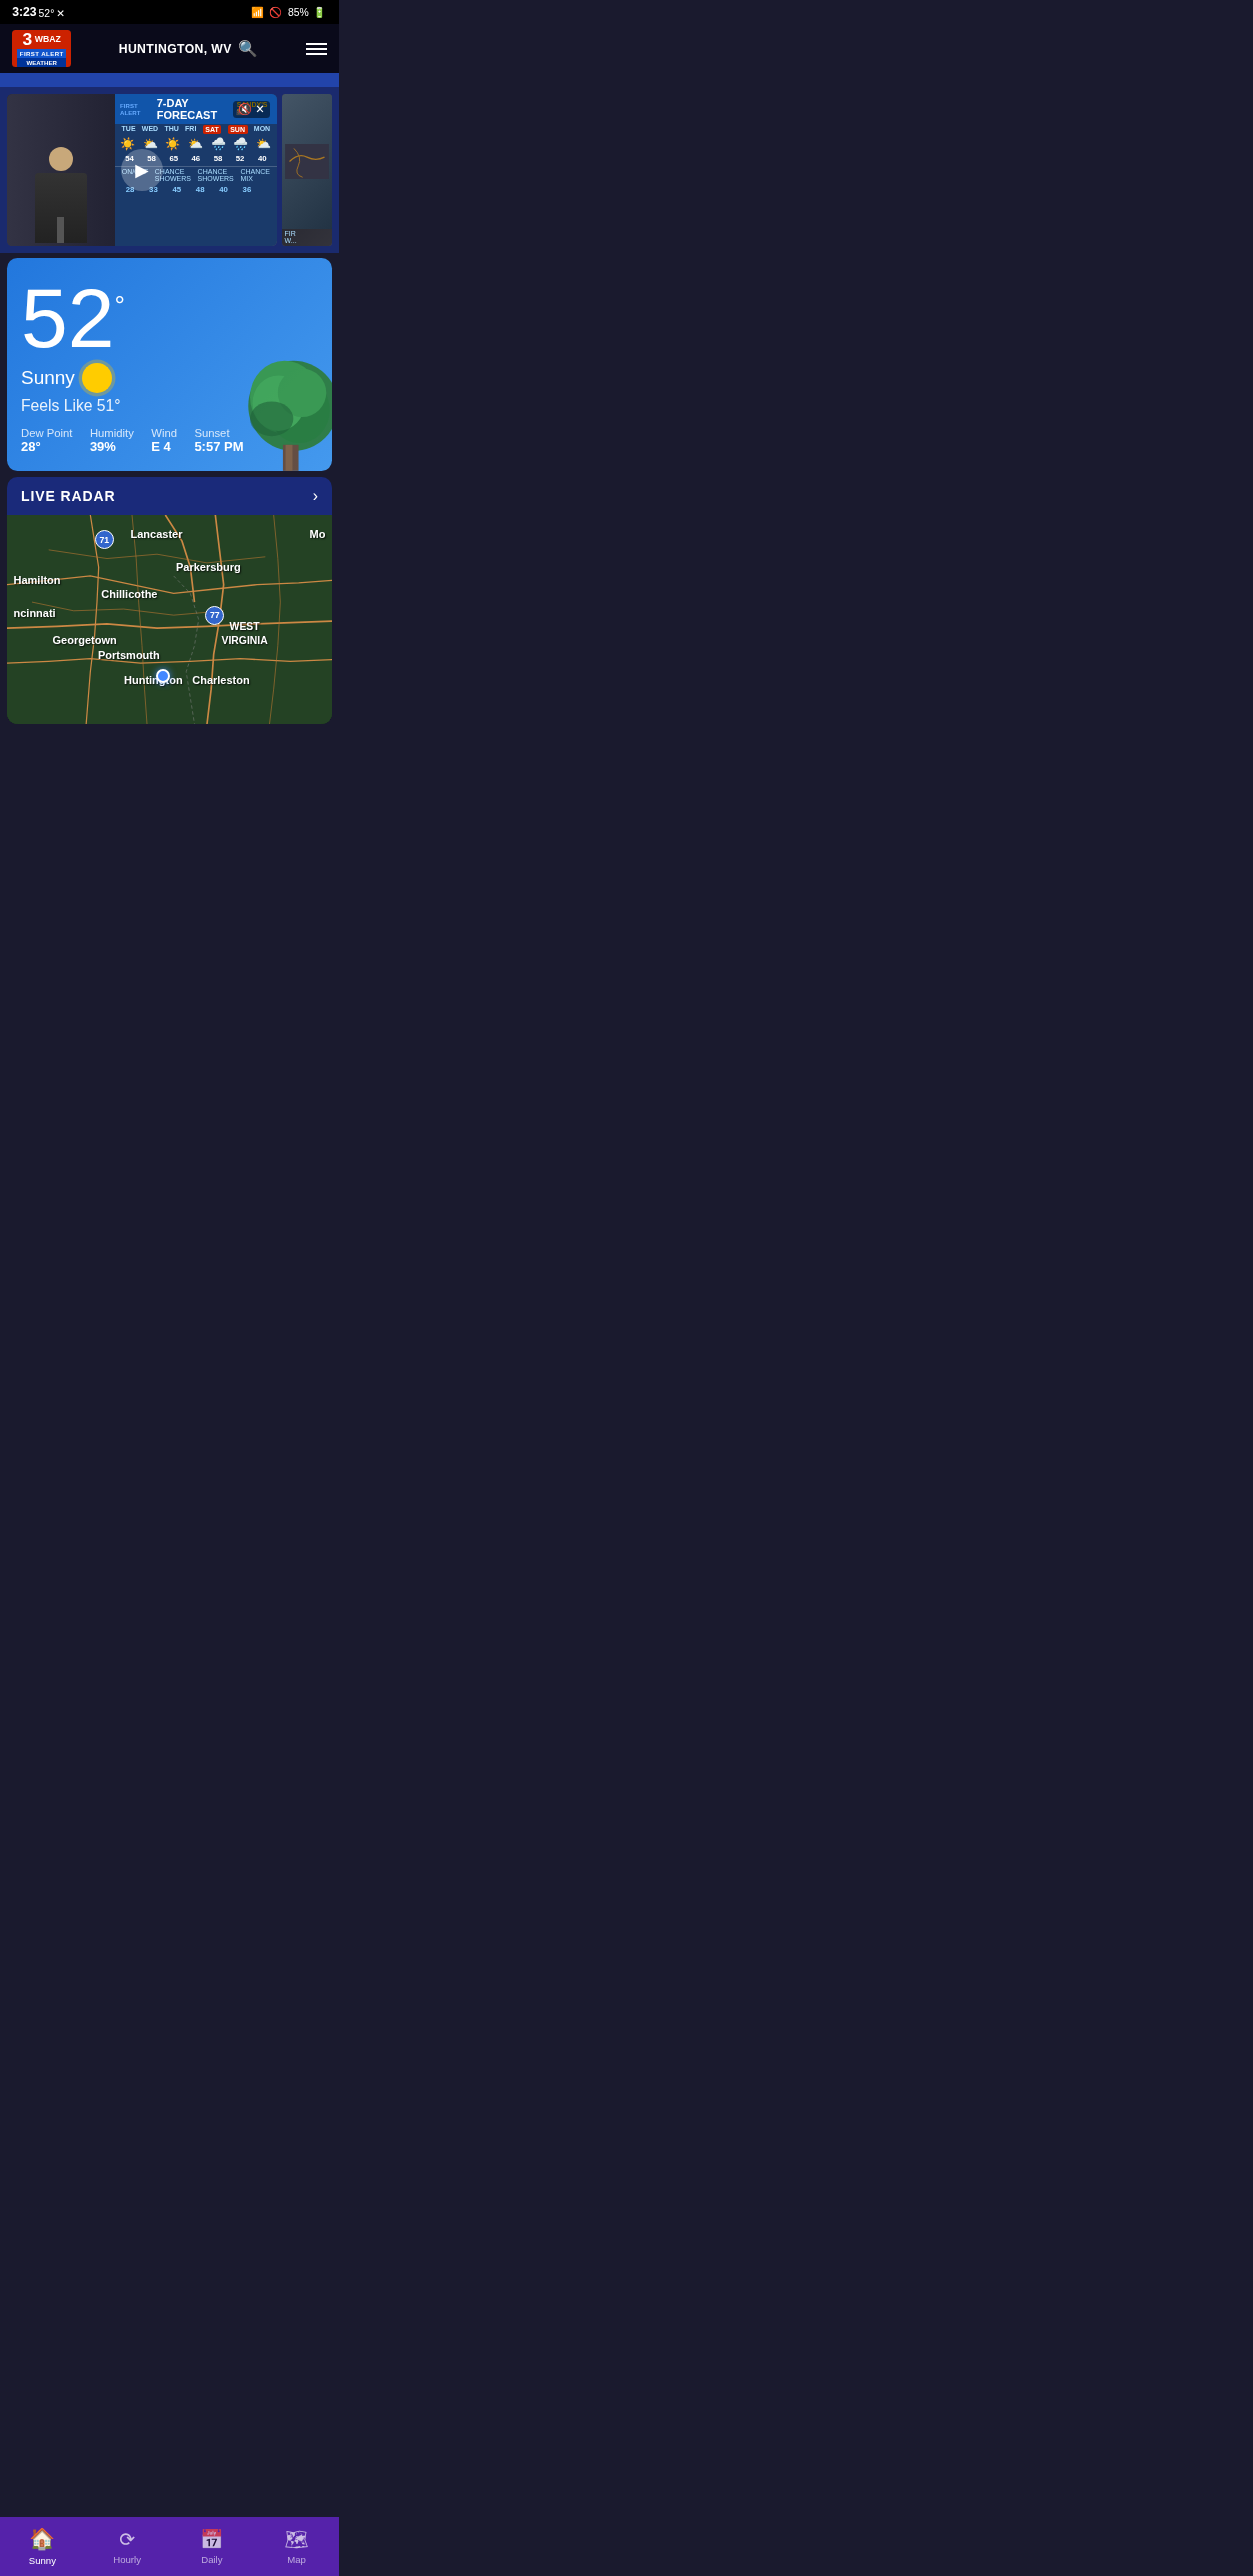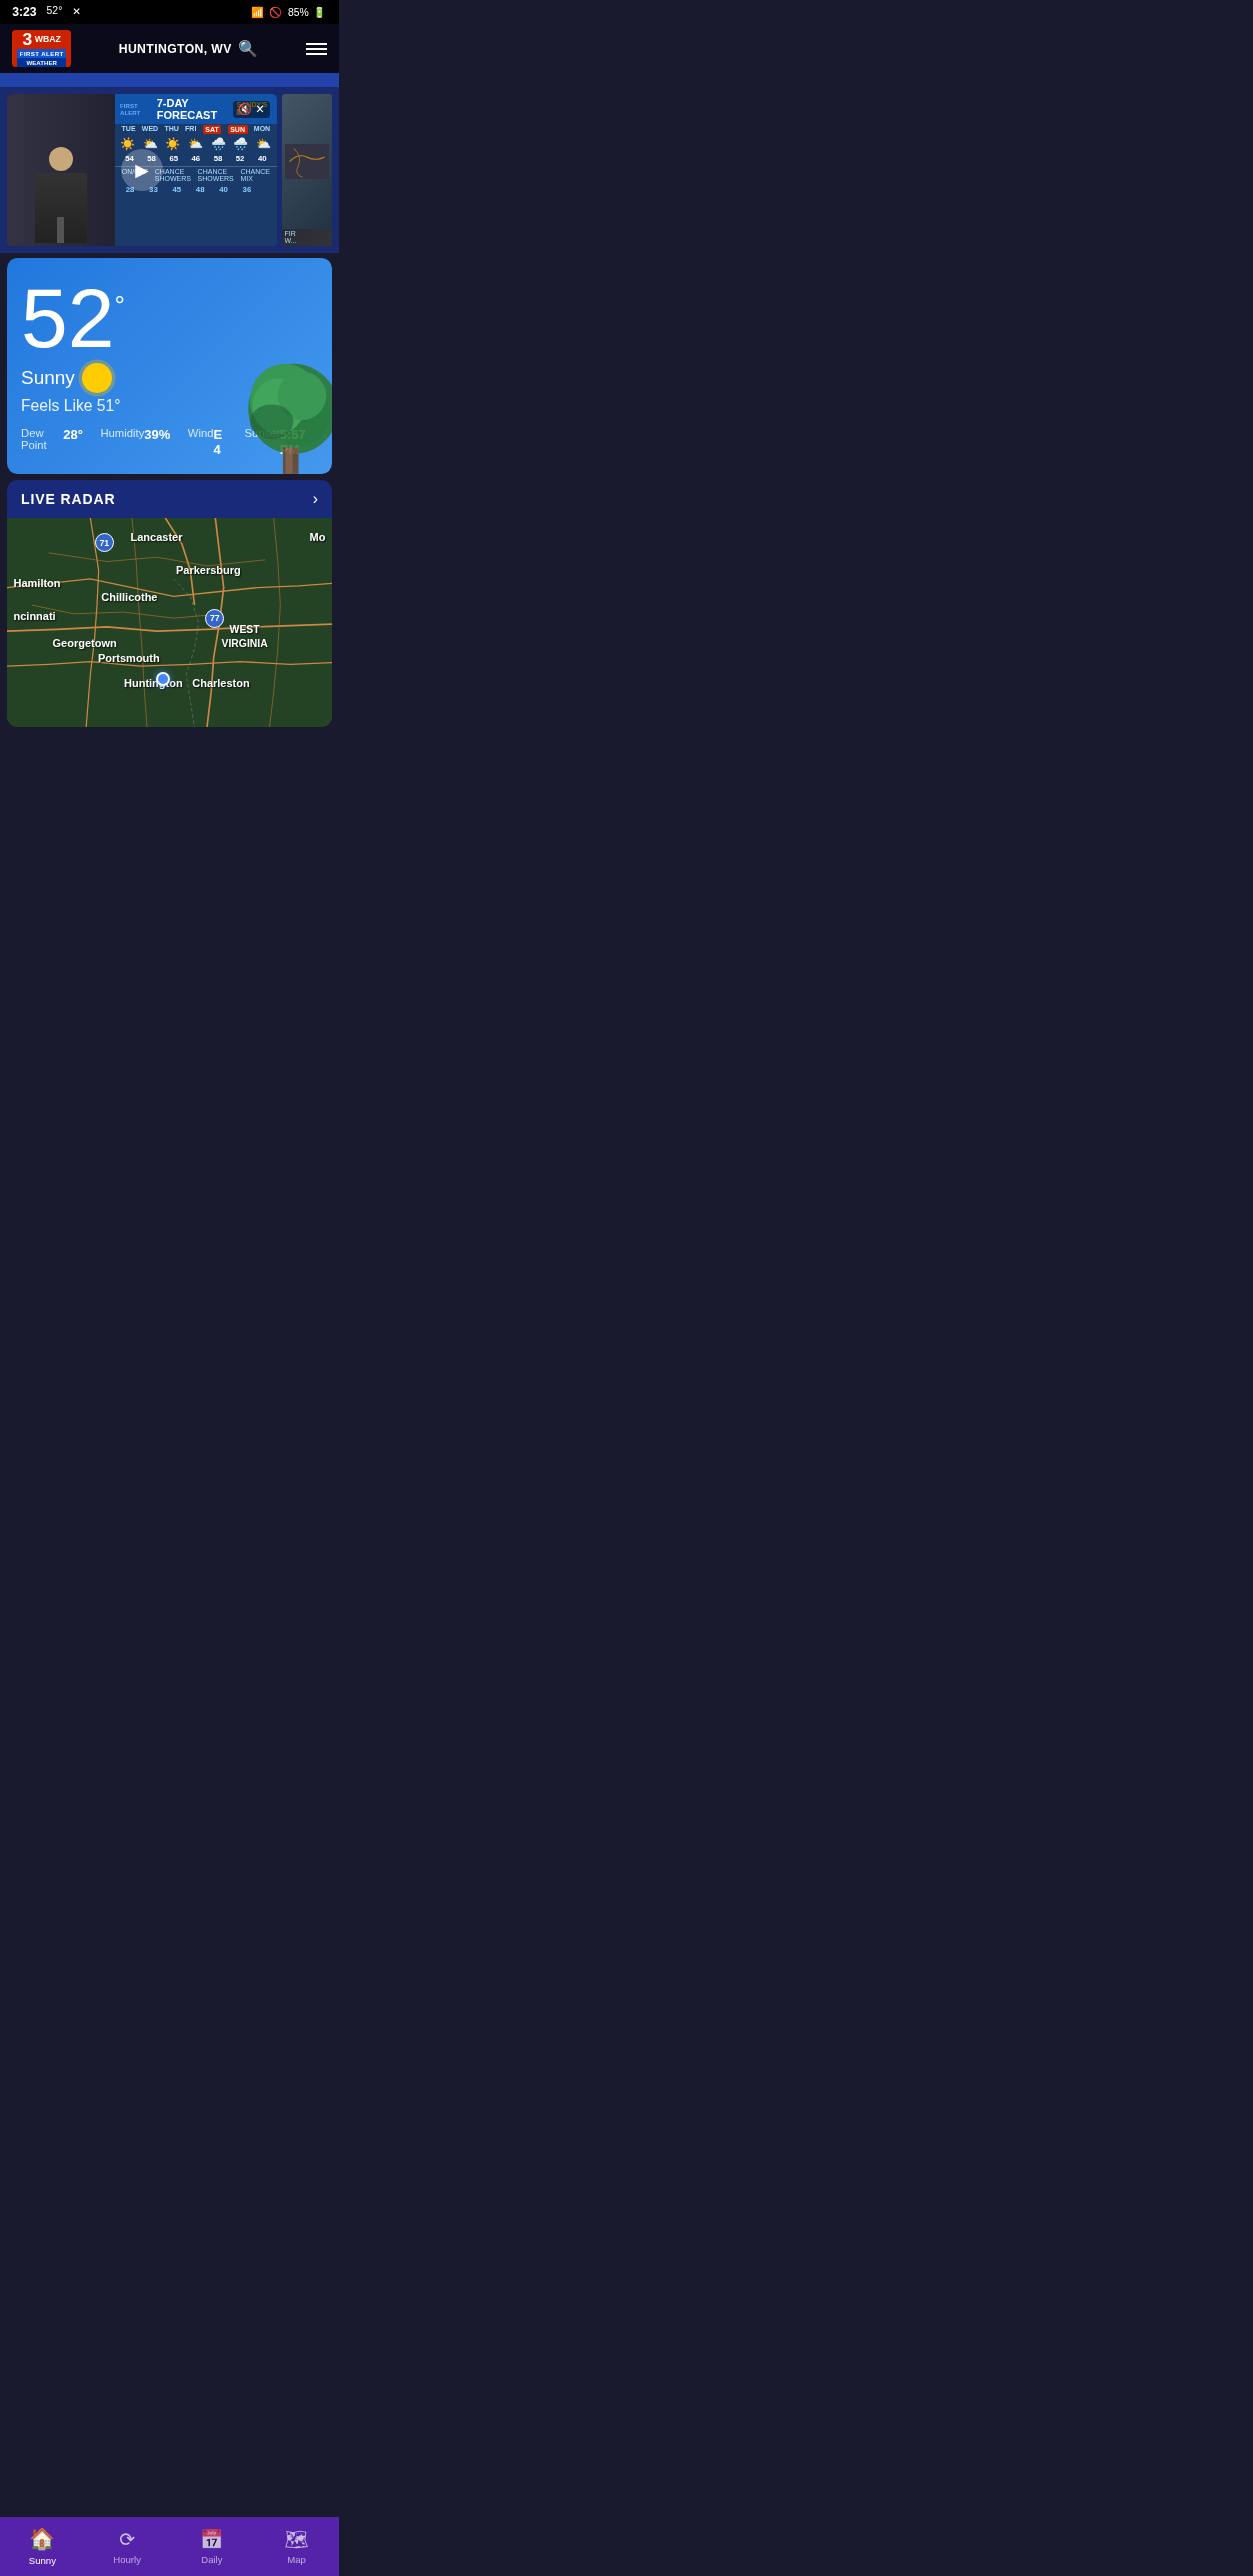--- a/index.html
+++ b/index.html
@@ -17,21 +17,21 @@
     .status-bar {
       display: flex;
       justify-content: space-between;
       align-items: center;
       padding: 5.2px 12.2px;
       background: #000;
       font-size: 11.3px;
       color: white;
       height: 24.4px;
     }
-    .status-left { display: flex; align-items: flex-start; gap: 10px; }
+    .status-left { display: flex; align-items: flex-end; gap: 2px; }
     .status-right { display: flex; align-items: center; gap: 5.2px; font-size: 10.4px; }
     .status-time { font-weight: 600; font-size: 12.2px; }
 
     
     .header {
       display: flex;
       align-items: center;
       justify-content: space-between;
       background: #0a0a1a;
       padding: 7px 12.2px;
@@ -335,21 +335,21 @@
       color: rgba(255,255,255,0.9);
       margin-top: 3.5px;
     }
     .weather-stats {
       display: flex;
       gap: 17.4px;
       margin-top: 12.2px;
     }
     .stat-item {
       display: flex;
-      flex-direction: row;
+      flex-direction: column;
       align-items: flex-start;
     }
     .stat-label {
       font-size: 11.3px;
       color: rgba(255,255,255,0.8);
     }
     .stat-value {
       font-size: 13px;
       font-weight: 600;
       color: white;

